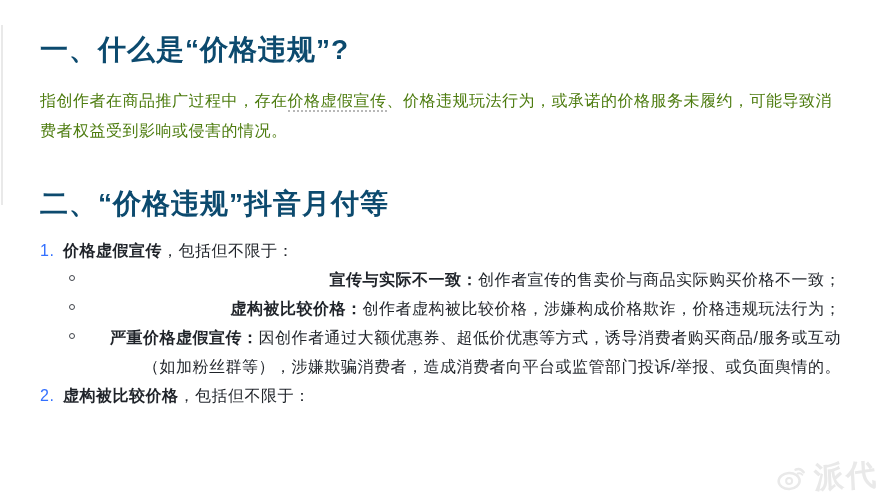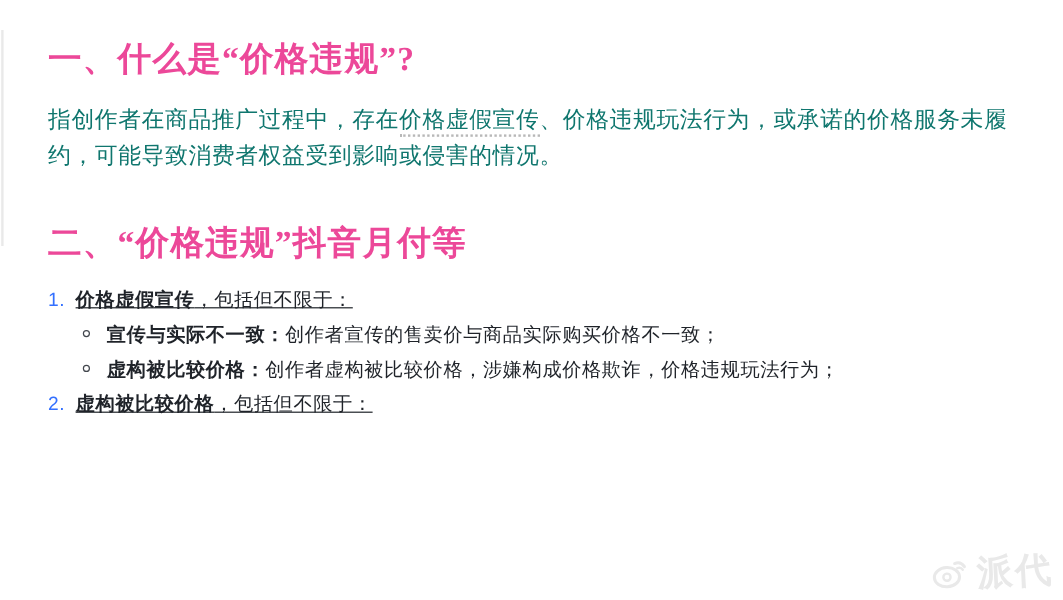--- a/index.html
+++ b/index.html
@@ -15,41 +15,41 @@
   }
   .edge-line{
     position:absolute;left:1px;top:25px;width:2px;height:180px;
     background:#e9e9e9;
   }
   .content{
     padding:30px 45px 0 40px;box-sizing:border-box;
   }
   h1.doc-h{
     margin:0;font-size:28px;line-height:40px;font-weight:700;
-    letter-spacing:1px;color:#ec4899;font-family:Liberation Serif, serif;
+    letter-spacing:1px;color:#0c4a6e;
   }
   h1.doc-h.second{margin-top:38px;}
   p.intro{
-    margin:16px 0 0 0;font-size:19px;line-height:30px;
-    letter-spacing:0.5px;color:#0f766e;max-width:800px;
+    margin:16px 0 0 0;font-size:16px;line-height:30px;
+    letter-spacing:0.5px;color:#4d7c0f;max-width:800px;
   }
   .dotted-u{
     border-bottom:2px dotted #b8b8b8;padding-bottom:1px;
   }
   .olist{
     margin-top:12px;font-size:16px;line-height:29px;letter-spacing:0.5px;
   }
   .li-row{display:flex;align-items:flex-start;}
   .li-num{
     flex:0 0 23px;color:#3370ff;text-align:left;
   }
-  .li-body{flex:1;max-width:790px;text-decoration:underline;}
+  .li-body{flex:1;max-width:790px;}
   .b{font-weight:700;}
   .bullets{margin:0;}
-  .b-row{display:flex;align-items:flex-start;margin-left:29px;}
+  .b-row{display:flex;align-items:flex-start;margin-left:29px;text-align:right;}
   .b-dot-cell{flex:0 0 20px;padding-top:10px;}
   .b-dot{
     display:block;width:6px;height:6px;border:1.5px solid #42464d;
     border-radius:50%;box-sizing:border-box;background:transparent;
   }
   .b-text{flex:1;max-width:768px;}
   .watermark{
     position:absolute;right:8px;bottom:2px;display:flex;align-items:center;
     color:#e9e9e9;font-size:30px;font-weight:700;letter-spacing:2px;
     transform:rotate(-3deg);user-select:none;
@@ -87,20 +87,26 @@
         </div>
 
         <div class="b-row">
           <span class="b-dot-cell">
               <span class="b-dot"></span>
             </span>
           <div class="b-text"><span class="b">虚构被比较价格：</span><span>创作者虚构被比较价格，涉嫌构成价格欺诈，价格违规玩法行为；</span></div>
         </div>
 
 
+        <div class="b-row">
+          <span class="b-dot-cell">
+              <span class="b-dot"></span>
+            </span>
+          <div class="b-text"><span class="b">严重价格虚假宣传：</span><span>因创作者通过大额优惠券、超低价优惠等方式，诱导消费者购买商品/服务或互动（如加粉丝群等），涉嫌欺骗消费者，造成消费者向平台或监管部门投诉/举报、或负面舆情的。</span></div>
+        </div>
 
       </div>
 
       <div class="li-row">
         <span class="li-num">2.</span>
         <div class="li-body"><span class="b">虚构被比较价格</span><span>，包括但不限于：</span></div>
       </div>
 
     </div>
   </div>

